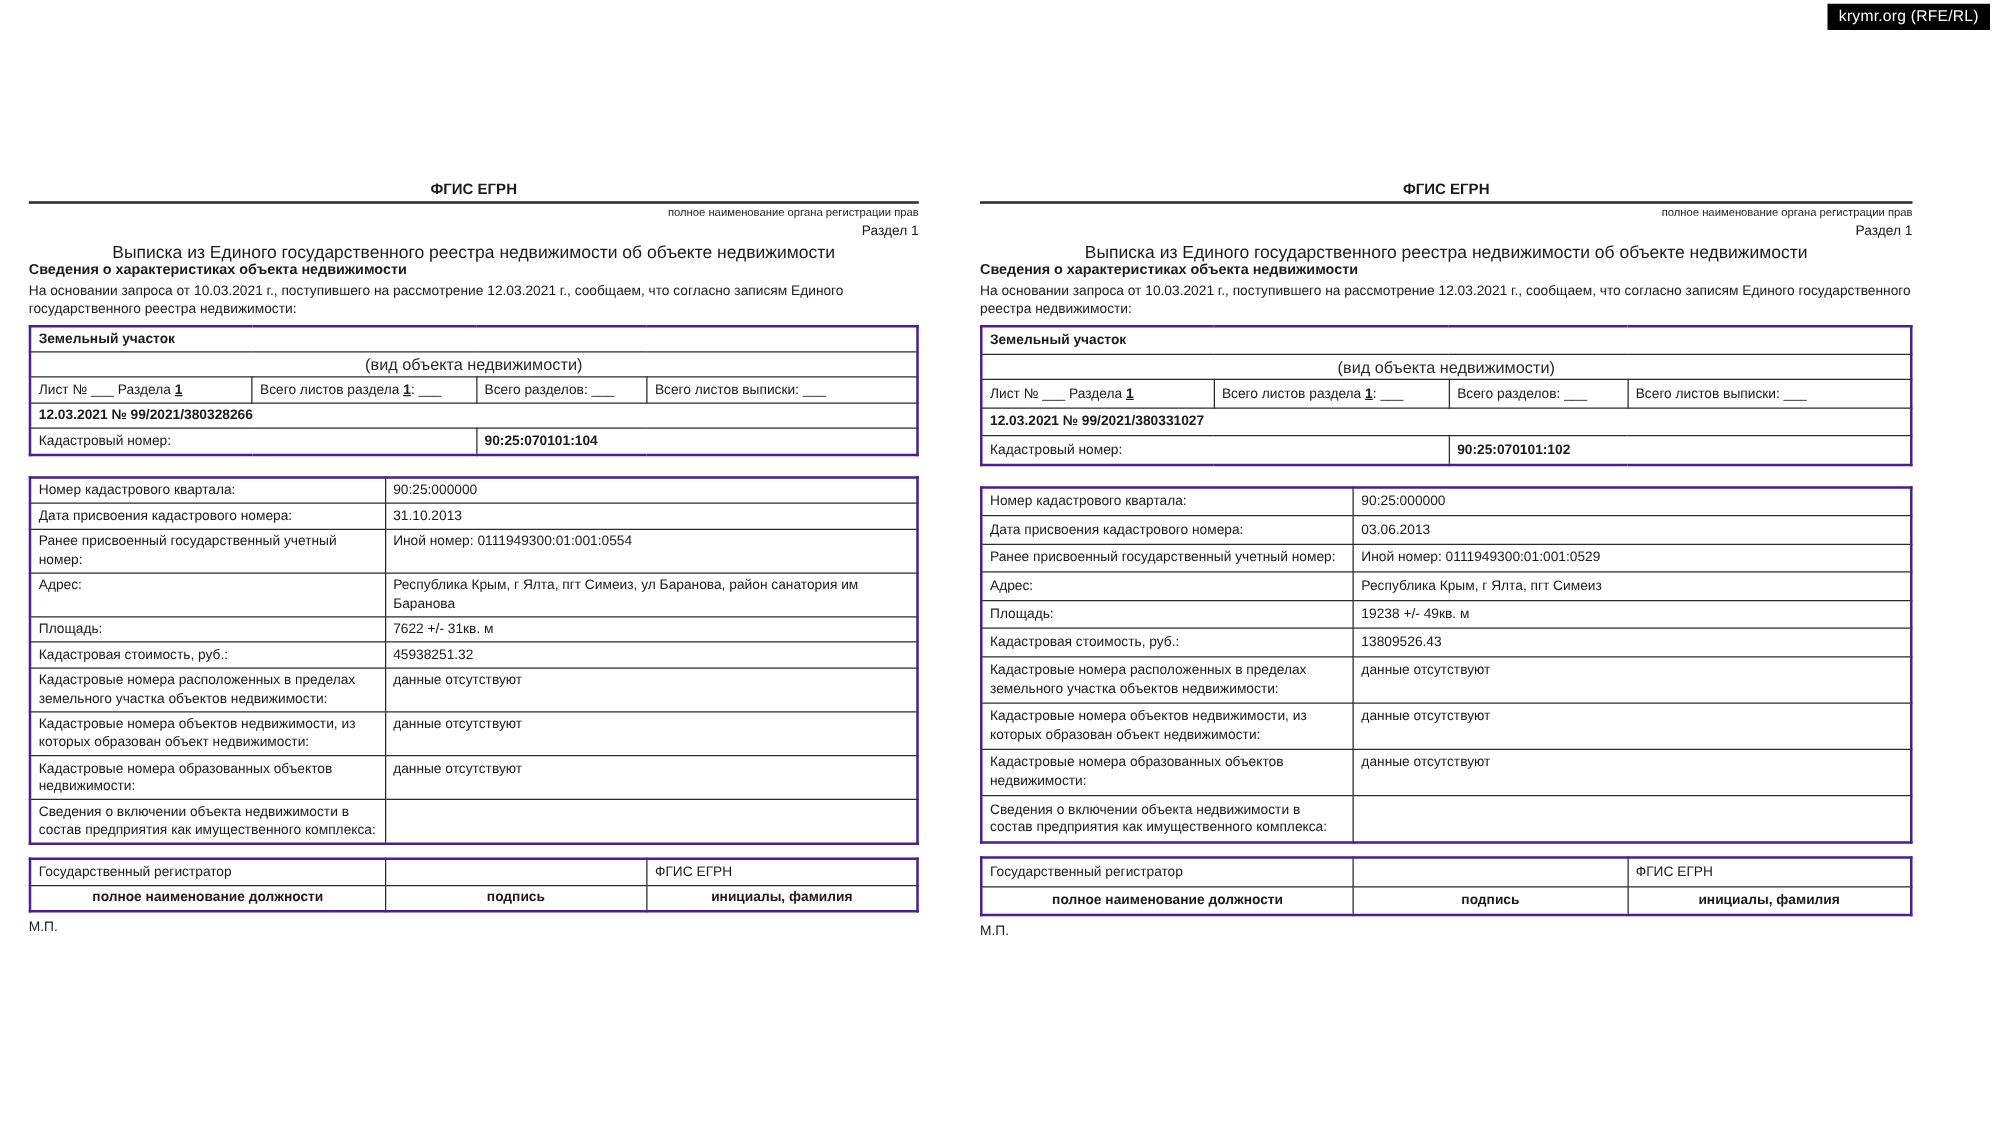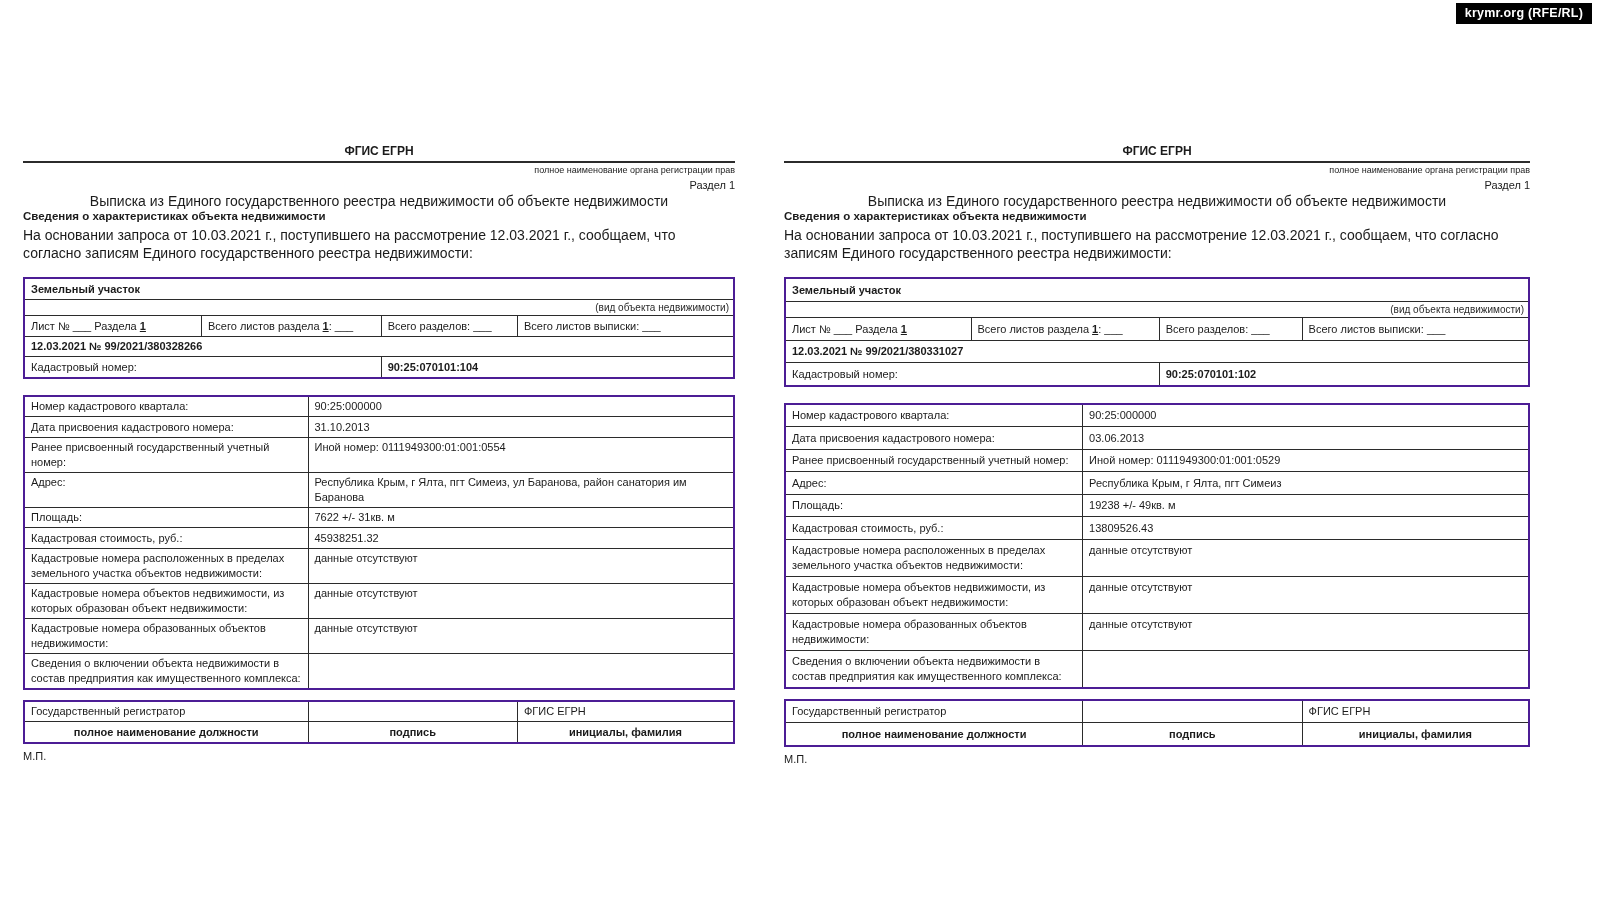--- a/index.html
+++ b/index.html
@@ -9,57 +9,57 @@
     background: #ffffff;
     font-family: "Liberation Sans", "DejaVu Sans", sans-serif;
     color: #1b1b1b;
     position: relative;
     overflow: hidden;
   }
 
   .watermark {
     position: absolute; top: 3px; right: 5px;
     background: #000000; color: #ffffff;
-    font-weight: bold; font-size: 12.5px;
+    font-weight: normal; font-size: 12.5px;
     padding: 3px 9px 4px 9px;
     letter-spacing: 0.2px;
   }
 
   .doc { position: absolute; }
   .doc-a { left: 23px;  top: 144px; width: 712px; }
   .doc-b { left: 784px; top: 144px; width: 746px; }
 
   
   .org-title   { text-align: center; font-weight: bold; font-size: 12px; padding-bottom: 3px; }
   .org-line    { border-top: 2px solid #2b2b2b; height: 0; }
   .org-caption { text-align: right; font-size: 9px; padding-top: 2px; color: #242424; }
   .section-label { text-align: right; font-size: 11px; margin-top: 4px; }
   .doc-title    { text-align: center; font-size: 14px; margin-top: 2px; }
   .doc-subtitle { text-align: left; font-size: 11.5px; font-weight: bold; margin-top: 1px; }
-  .intro { font-size: 14px; line-height: 1.3; margin: 4px 0 15px 0; }
+  .intro { font-size: 11px; line-height: 1.3; margin: 4px 0 5px 0; }
 
   
   table.tbl {
     width: 100%;
     border-collapse: collapse;
     table-layout: fixed;
     font-size: 11px;
     border: 2px solid #4c1d95;
   }
   table.tbl td {
     border: 1px solid #2b2b2b;
     padding: 2.5px 6px;
     vertical-align: top;
     line-height: 1.32;
     overflow: hidden;
   }
   .doc-b table.tbl td { padding-top: 3.5px; padding-bottom: 3.5px; }
 
   .b { font-weight: bold; }
-  .tiny { font-size: 10px; text-align: right; padding: 1px 4px !important; color: #2a2a2a; }
+  .tiny { font-size: 13px; text-align: center; padding: 1px 4px !important; color: #2a2a2a; }
   .center { text-align: center; font-weight: bold; }
   .num { font-weight: bold; text-decoration: underline; }
 
   .object-table  { margin-top: 2px; }
   .details-table { margin-top: 16px; }
   .signer-table  { margin-top: 10px; }
   .signer-table td { height: 19px; }
 
   .stamp { text-align: left; font-size: 11px; margin-top: 6px; }
 </style>

